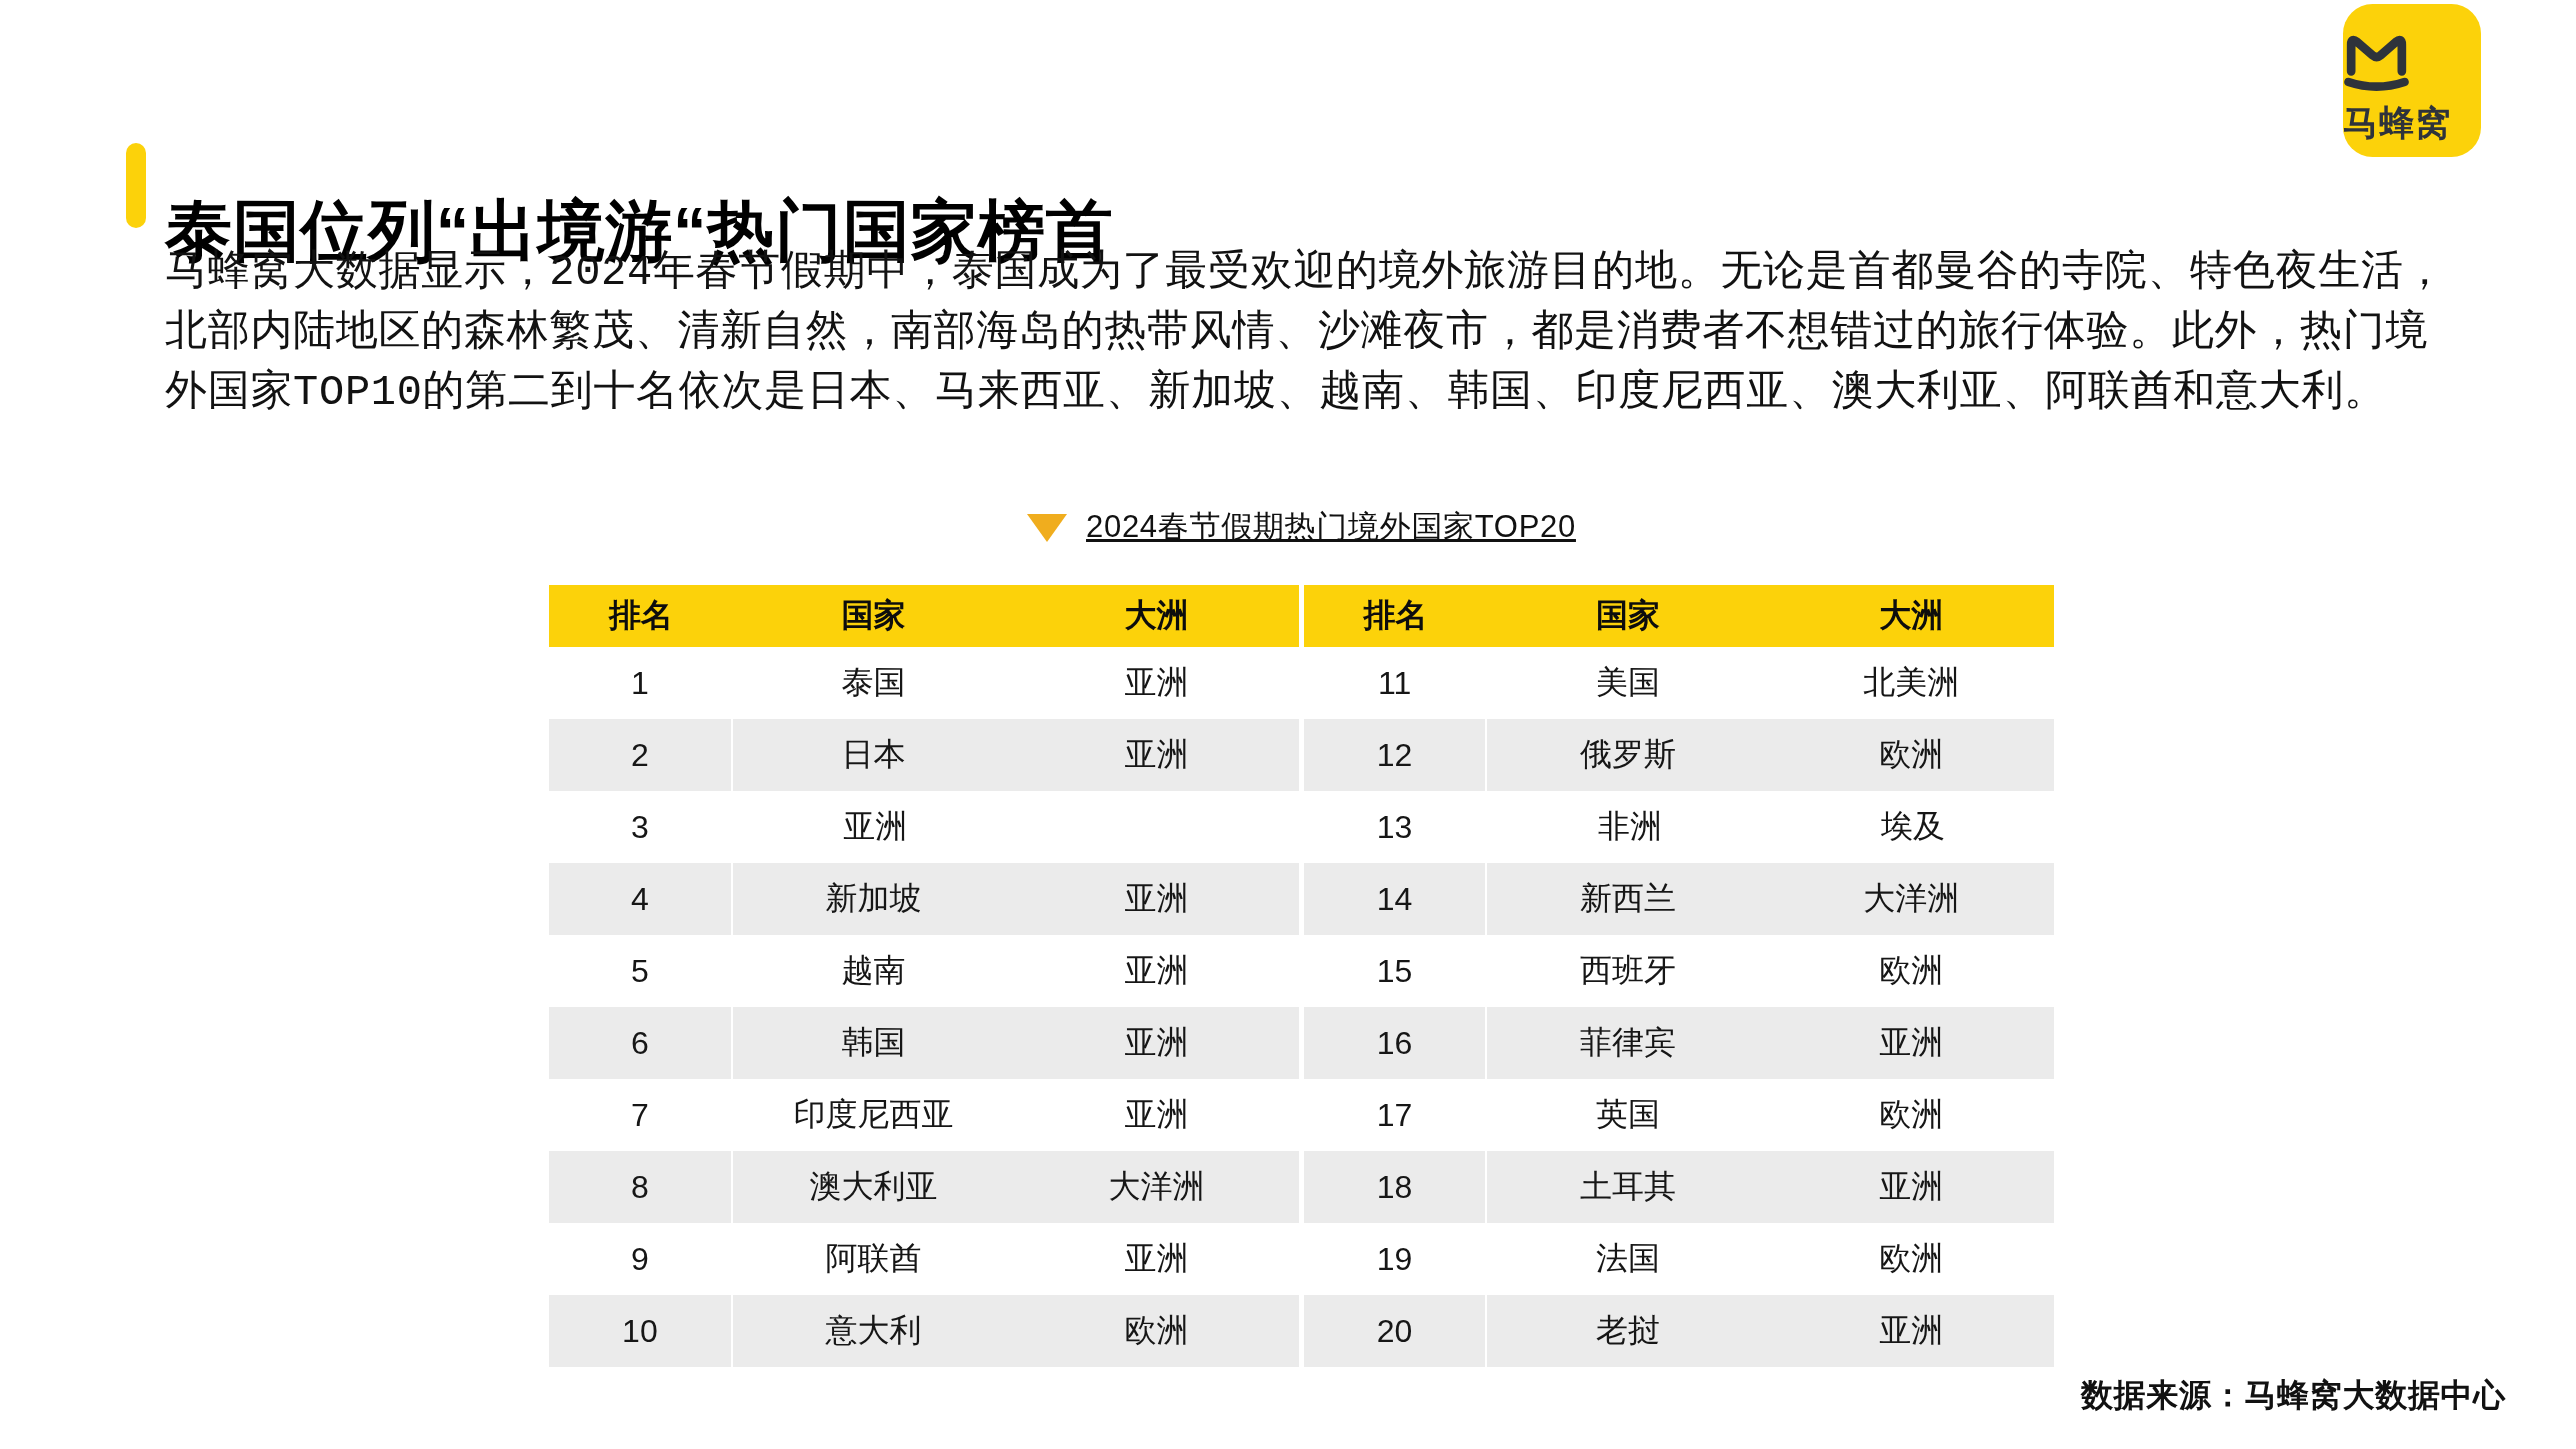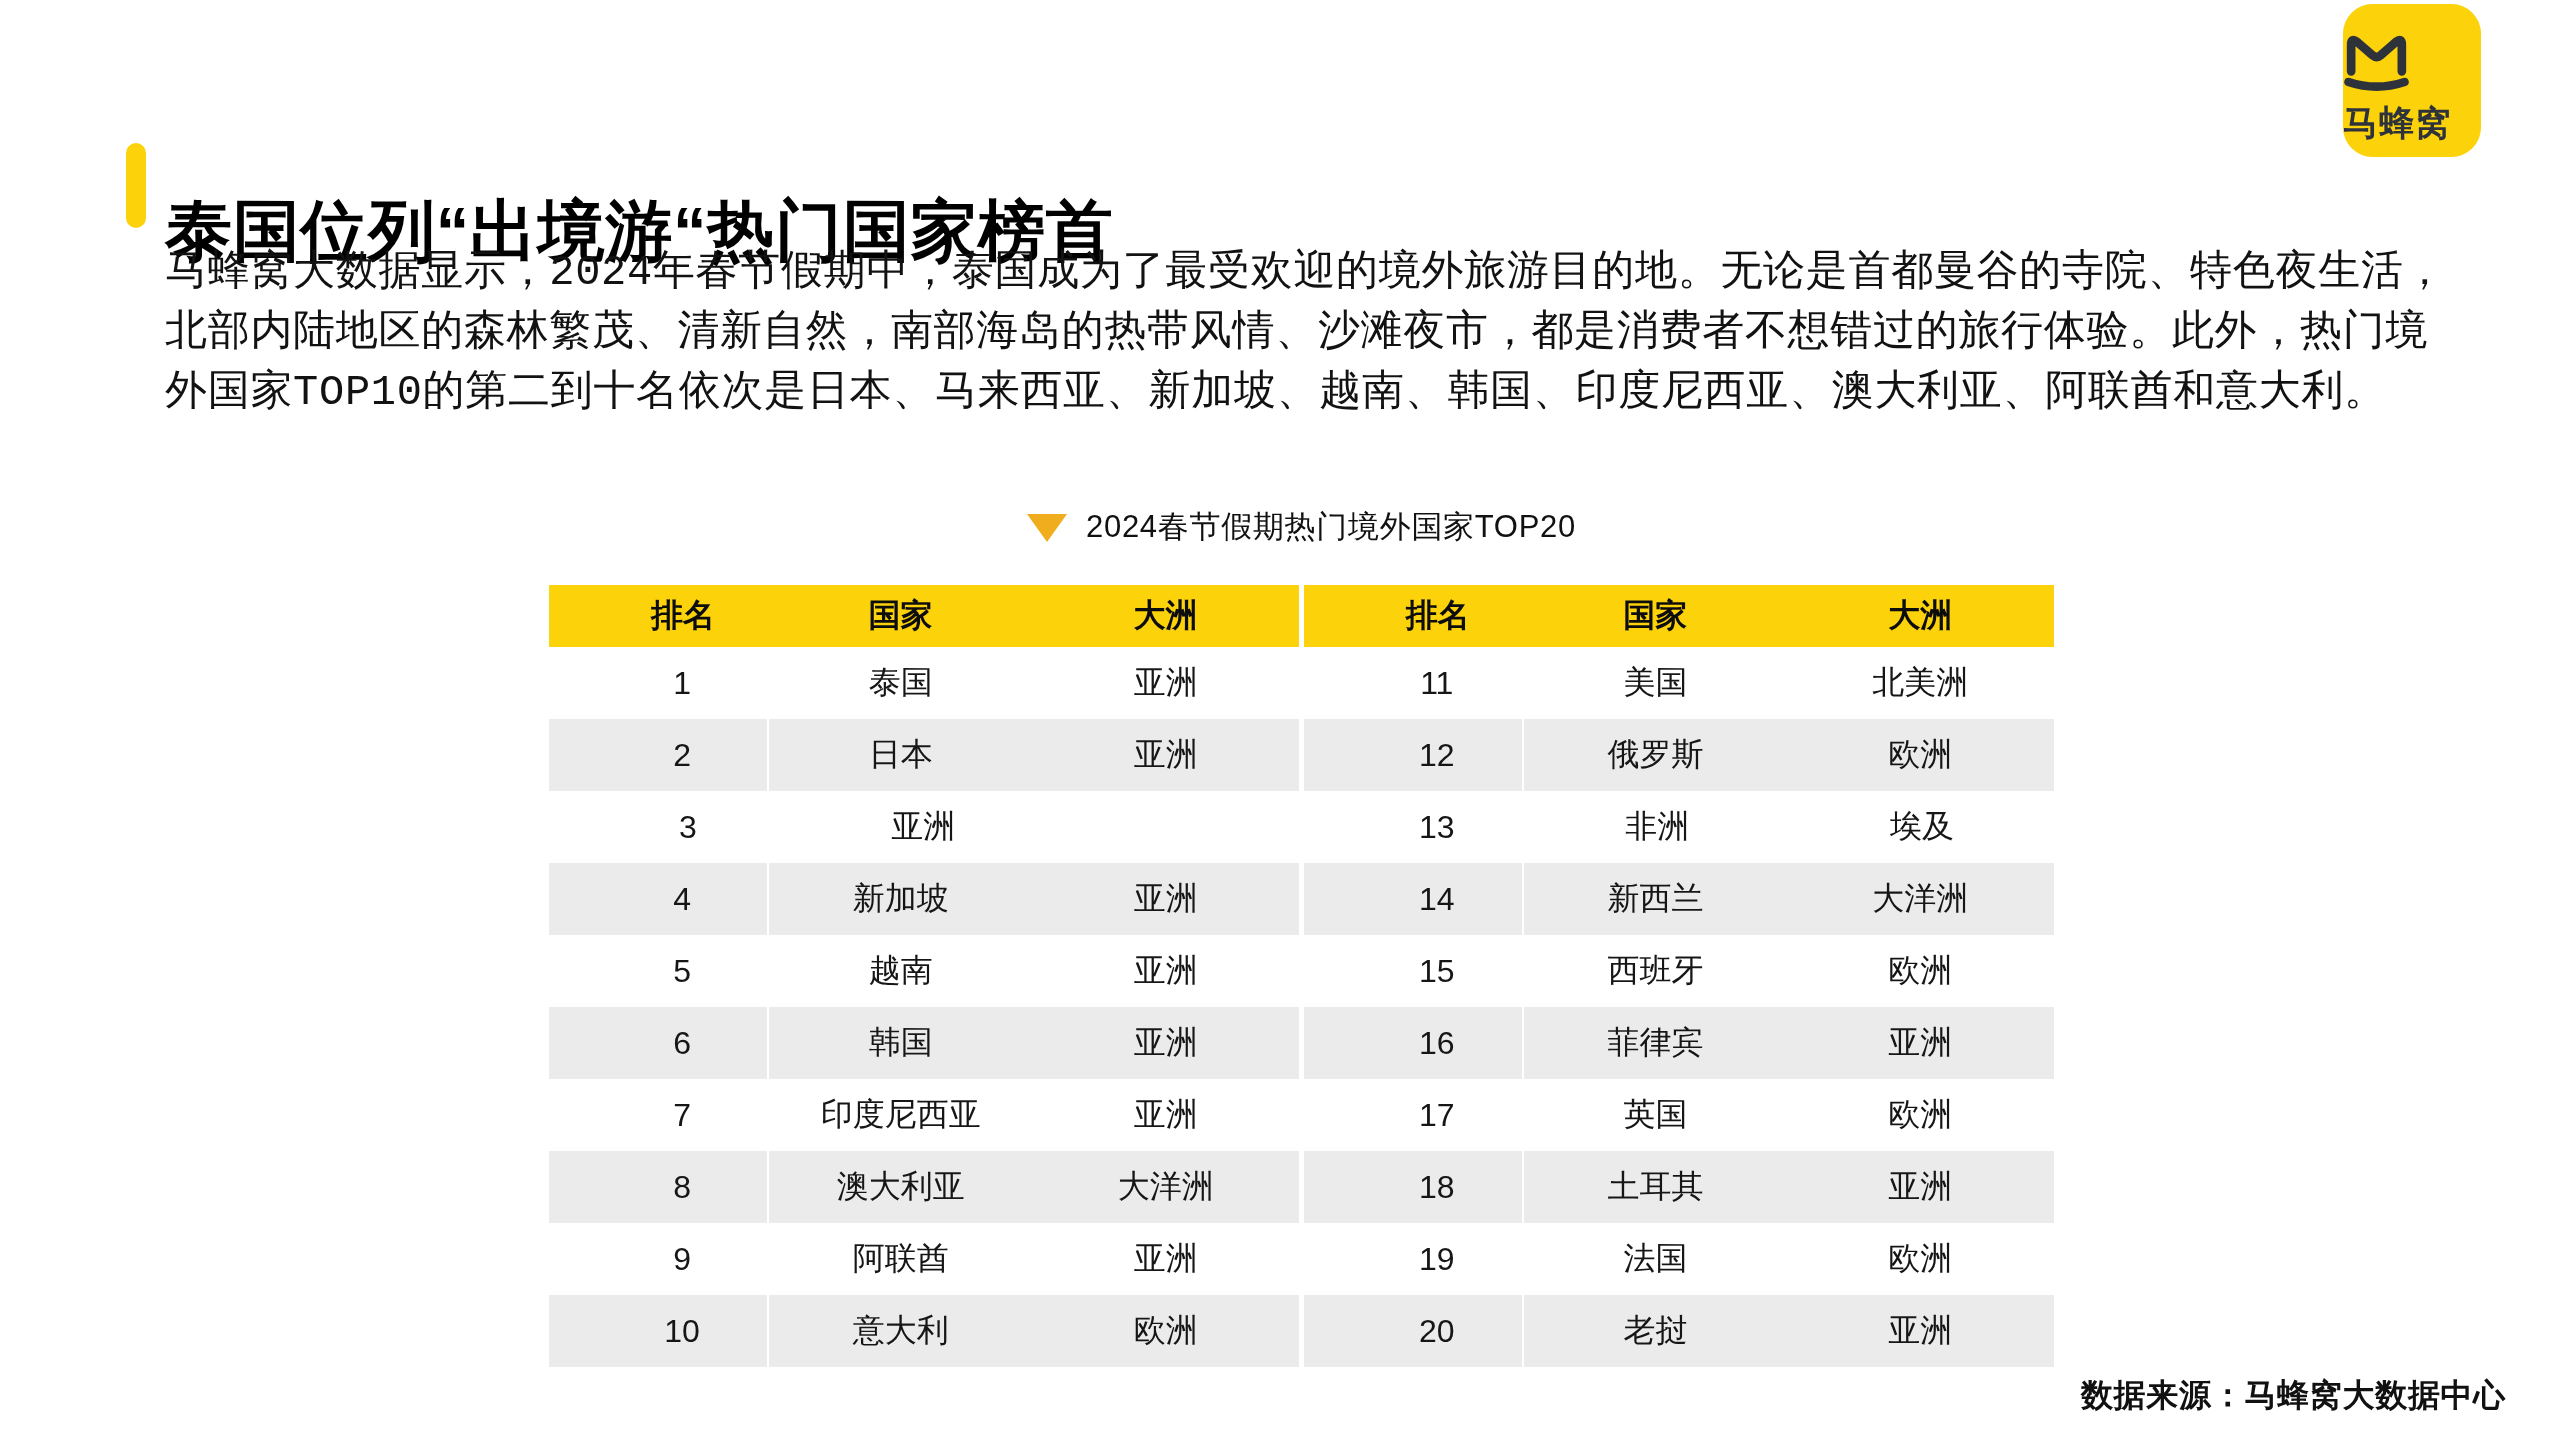--- a/index.html
+++ b/index.html
@@ -10,37 +10,37 @@
   .accent-bar{position:absolute;left:126px;top:143px;width:20px;height:85px;border-radius:10.7px;background:#FCD20A;}
   .page-title{position:absolute;left:165px;top:143px;height:85px;line-height:85px;
               font-size:67px;font-weight:800;color:#000;letter-spacing:0.7px;white-space:nowrap;}
 
   
   .intro{position:absolute;left:165px;top:243px;width:2281px;}
   .intro-line{font-size:42px;line-height:60px;color:#121212;letter-spacing:0.7px;white-space:nowrap;font-family:Liberation Mono, monospace;}
 
   
   .caption{position:absolute;left:549px;top:504px;width:1505px;height:46px;
-           display:flex;align-items:center;justify-content:center;gap:19px;}
+           display:flex;align-items:center;justify-content:center;gap:19px;text-decoration:underline;}
   .tri-down{width:0;height:0;border-left:20px solid transparent;border-right:20px solid transparent;
             border-top:28px solid #F0AD1E;margin-top:2.7px;}
   .caption-text{font-size:31px;color:#111;letter-spacing:0.7px;}
 
   
   .data-table{position:absolute;left:549px;top:585px;display:flex;}
   .half{width:750px;}
   .gapcol{width:4.7px;}
   .tr{display:flex;width:100%;}
   .th-row{height:62px;background:#FCD20A;}
   .tr.body{height:72px;background:#fff;}
   .half > .tr.body:nth-child(odd){background:#EBEBEB;}
   .td,.th{display:flex;align-items:center;justify-content:center;box-sizing:border-box;
           font-size:32px;color:#161616;}
   .th{font-weight:bold;color:#0d0d0d;}
-  .c-rank{width:24.5%;margin-left:48px;}
+  .c-rank{width:24.5%;}
   .c-country{width:37.5%;}
   .c-continent{width:38%;}
   .tr.body .c-rank{border-right:2.7px solid #fff;}
 
   
   .source{position:absolute;right:70px;top:1374px;font-size:32px;color:#111;letter-spacing:0.7px;font-weight:bold;}
 
   
   .logo{position:absolute;left:2343px;top:4px;width:138px;height:153px;border-radius:29.5px;
         background:#FCD20A;display:flex;flex-direction:column;align-items:flex-start;}

